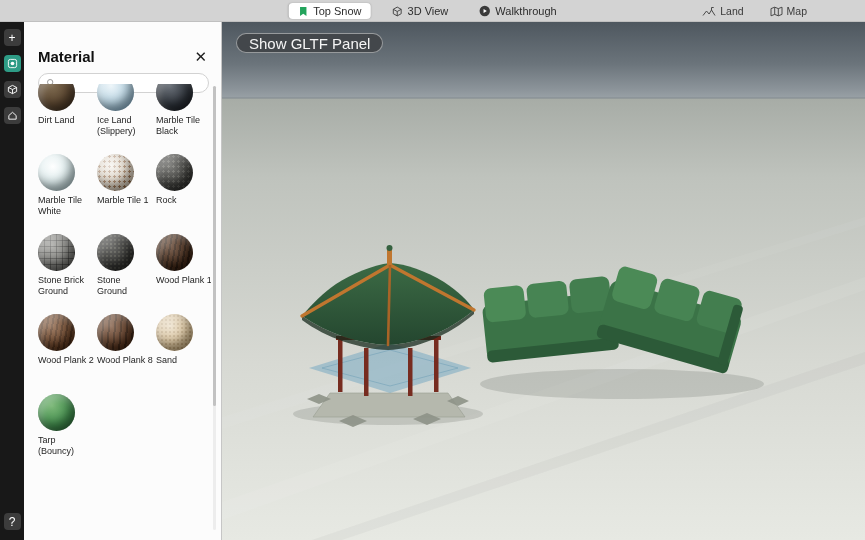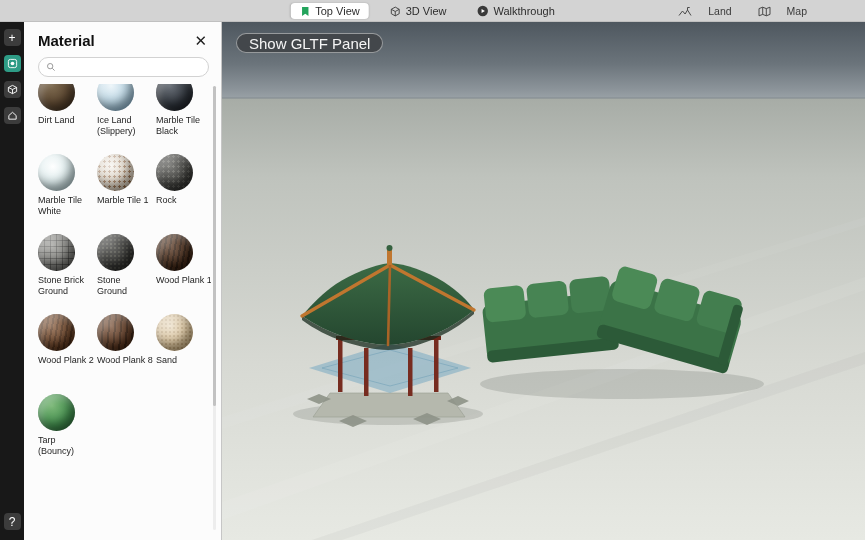--- a/index.html
+++ b/index.html
@@ -5,32 +5,32 @@
   * { box-sizing: border-box; margin: 0; padding: 0; }
   html,body { width:865px; height:540px; overflow:hidden; font-family:"Liberation Sans",sans-serif; cursor:default; }
   #app { position:relative; width:865px; height:540px; background:#d4d4d4; }
 
   
   .topbar { position:absolute; left:0; top:0; width:865px; height:22px; background:#d3d3d3; border-bottom:1px solid #c0c0c0; z-index:10; }
   .tabs { position:absolute; left:50%; top:0; height:22px; transform:translateX(-52%); display:flex; align-items:center; gap:12px; }
   .tab { display:flex; align-items:center; gap:5px; font-size:11px; color:#2d2d2d; padding:2px 9px; border-radius:4px; white-space:nowrap; }
   .tab.active { background:#ffffff; box-shadow:0 0 2px rgba(0,0,0,.2); }
   .topbar-right { position:absolute; right:58px; top:0; height:22px; display:flex; align-items:center; gap:26px; }
-  .tb-item { display:flex; align-items:center; gap:16px; font-size:10.5px; color:#3a3a3a; white-space:nowrap; }
+  .tb-item { display:flex; align-items:center; gap:4px; font-size:10.5px; color:#3a3a3a; white-space:nowrap; }
   .flag-fill { fill: var(--accent-green,#23a45c); }
 
   
   .sidebar { position:absolute; left:0; top:22px; width:24px; height:518px; background:#181818; display:flex; flex-direction:column; align-items:center; padding:7px 0 10px 0; gap:9px; z-index:9; }
   .tool-btn { width:17px; height:17px; border-radius:4px; background:#3c3c3c; color:#fff; display:flex; align-items:center; justify-content:center; font-size:12px; line-height:1; flex:0 0 auto; }
   .tool-btn.active { background: var(--toolbar-active,#2e9c86); }
   .tool-help { margin-top:auto; }
 
   
   .panel { position:absolute; left:24px; top:22px; width:198px; height:518px; background:#fcfcfc; border-right:1px solid #c6c6c6; z-index:8; }
-  .panel-header { display:flex; align-items:center; padding:10px 12px 4px 14px; }
+  .panel-header { display:flex; align-items:center; padding:26px 12px 4px 14px; }
   .panel-title { font-size:15px; font-weight:bold; color:#101010; }
   .close-btn { margin-left:auto; background:none; border:none; font-size:15px; color:#1c1c1c; padding:0 2px; cursor:pointer; line-height:1; }
   .searchbox { margin:4px 12px 6px 14px; height:20px; border:1px solid #d2d2d2; border-radius:10px; background:#fff; display:flex; align-items:center; padding:0 7px; gap:4px; }
   .searchbox input { border:none; outline:none; flex:1; min-width:0; font-size:10px; font-family:"Liberation Sans",sans-serif; background:transparent; color:#333; }
 
   .material-list { position:absolute; left:14px; right:10px; top:62px; bottom:2px; overflow:hidden; }
   .material-grid { display:grid; grid-template-columns:repeat(3,59px); margin-top:-10px; }
   .material-item { height:80px; display:flex; flex-direction:column; align-items:flex-start; }
   .swatch { width:37px; height:37px; border-radius:50%; flex:0 0 auto;
             box-shadow: inset -5px -7px 9px rgba(0,0,0,.38), inset 4px 5px 7px rgba(255,255,255,.30); }
@@ -95,21 +95,21 @@
 <body>
 
 <div id="app">
 
   <div class="topbar">
     <div class="tabs">
       <div class="tab active">
         <svg width="11" height="11" viewBox="0 0 12 12">
             <path class="flag-fill" d="M2.5 1h7v10L6 8.4 2.5 11z"></path>
           </svg>
-        <span>Top View</span>
+        <span>Top Snow</span>
       </div>
       <div class="tab">
         <svg width="11" height="11" viewBox="0 0 12 12">
             <path d="M6 1.2 10.3 3.6v4.8L6 10.8 1.7 8.4V3.6Z" fill="none" stroke="#3d3d3d"></path>
             <path d="M1.7 3.6 6 6l4.3-2.4M6 6v4.8" fill="none" stroke="#3d3d3d"></path>
           </svg>
         <span>3D View</span>
       </div>
       <div class="tab">
         <svg width="12" height="12" viewBox="0 0 12 12">

